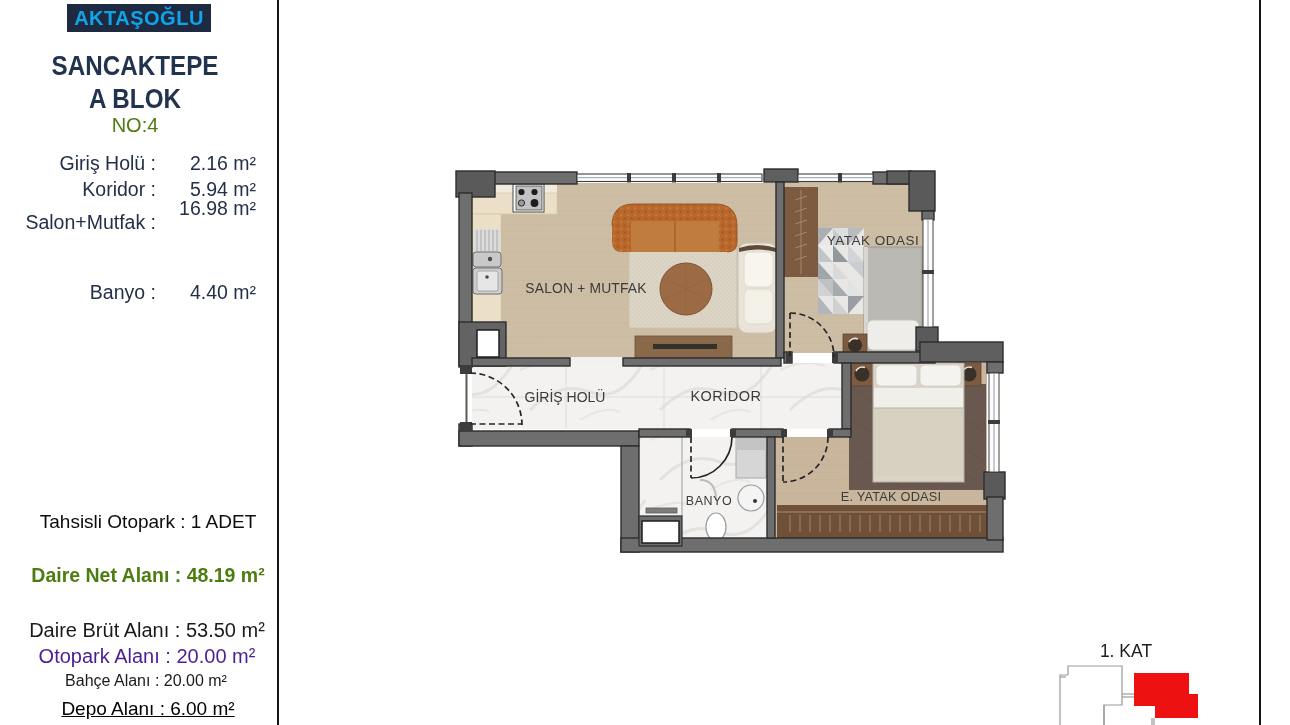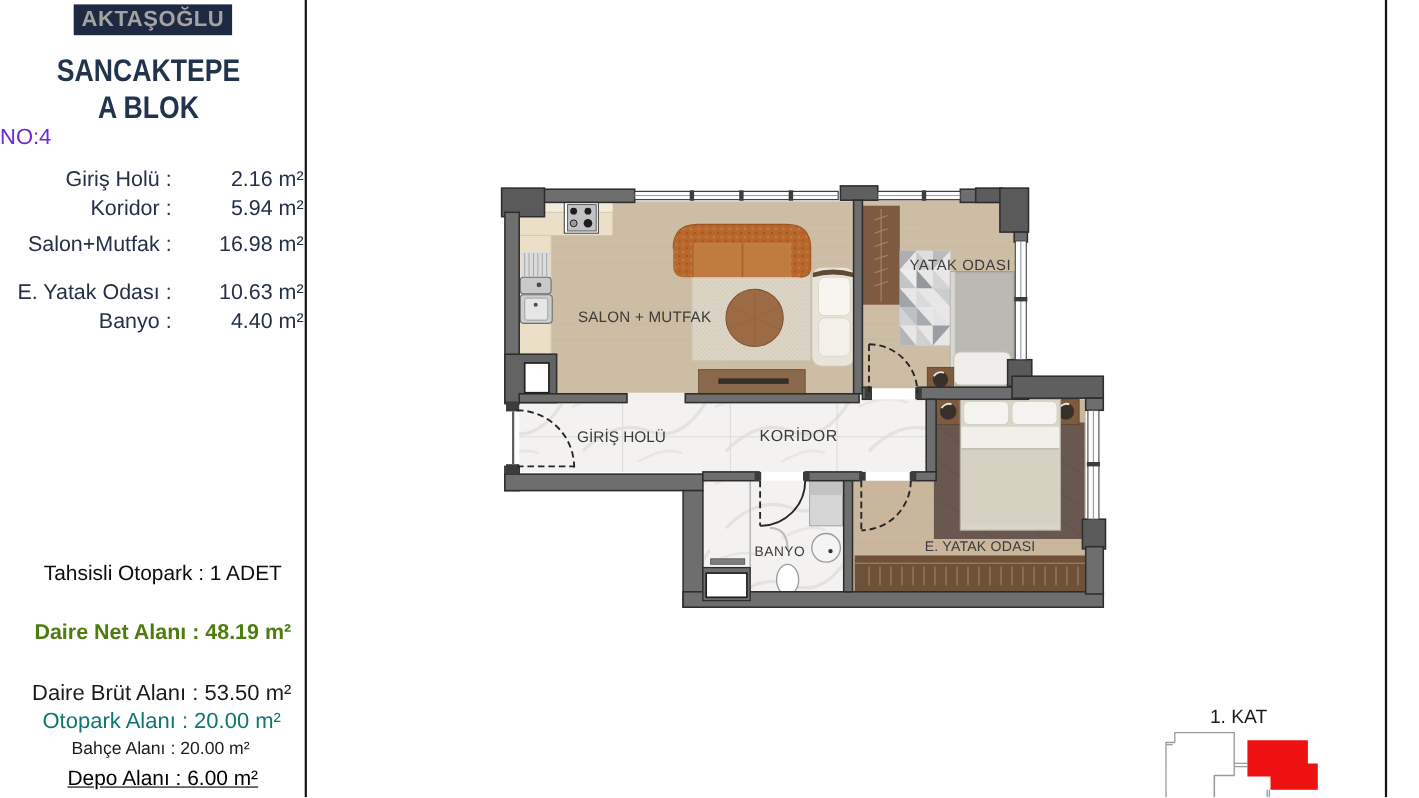--- a/index.html
+++ b/index.html
@@ -1,31 +1,31 @@
 <!DOCTYPE html>
 <html><head>
 <meta charset="utf-8">
 <style>
   html,body{margin:0;padding:0;background:#ffffff;}
   #page{position:relative;width:1290px;height:725px;background:#fff;overflow:hidden;
         font-family:"Liberation Sans", sans-serif;}
   .abs{position:absolute;}
-  .navybox{left:67px;top:4px;width:144px;height:28px;background:#1e2942;color:#a3a3a3;
+  .navybox{left:67px;top:4px;width:144px;height:28px;background:#1e2942;color:#0ea5e9;
     font-size:20px;font-weight:bold;text-align:center;line-height:28px;letter-spacing:0.5px;}
   .h1{left:0px;top:49px;width:270px;text-align:center;color:#22334d;font-size:28.5px;font-weight:bold;transform:scaleX(0.85);}
   .h2{left:0px;top:82px;width:270px;text-align:center;color:#22334d;font-size:28.5px;font-weight:bold;transform:scaleX(0.85);}
-  .no4{left:0px;top:114px;width:270px;text-align:left;color:#6d28d9;font-size:20px;}
+  .no4{left:0px;top:114px;width:270px;text-align:center;color:#4d7c0f;font-size:20px;}
   .roomlist{left:0px;top:151px;width:270px;color:#243048;font-size:19.5px;}
   .roomlist .row{height:25.8px;line-height:25.8px;margin-top:28px;}
   .roomlist .lab{position:absolute;left:0;width:156px;text-align:right;}
-  .roomlist .val{position:absolute;left:0;width:256px;text-align:right;padding-left:20px;}
+  .roomlist .val{position:absolute;left:0;width:256px;text-align:right;}
   .b1{left:0;top:511px;width:296px;text-align:center;color:#0d0d0d;font-size:19px;font-weight:normal;}
   .b2{left:0;top:564px;width:296px;text-align:center;color:#4d7c0f;font-size:19.5px;font-weight:bold;}
   .c1{left:0;top:619px;width:294px;text-align:center;color:#1a1a1a;font-size:20px;}
-  .c2{left:0;top:645px;width:294px;text-align:center;color:#0f766e;font-size:20px;}
+  .c2{left:0;top:645px;width:294px;text-align:center;color:#4c1d95;font-size:20px;}
   .c3{left:0;top:671.5px;width:292px;text-align:center;color:#1a1a1a;font-size:16px;}
   .c4{left:0;top:697.5px;width:296px;text-align:center;color:#000000;font-size:19px;text-decoration:underline;}
   .vline{top:0;width:2.5px;height:725px;background:#141414;}
 </style>
 </head>
 <body>
 <div id="page">
   <div class="abs navybox">AKTAŞOĞLU</div>
   <div class="abs h1">SANCAKTEPE</div>
   <div class="abs h2">A BLOK</div>
@@ -34,25 +34,21 @@
     <div class="row">
         <span class="lab abs" style="top:0">Giriş Holü :</span>
         <span class="val abs" style="top:0">2.16 m²</span>
       </div>
     <div class="row">
         <span class="lab abs" style="top:25.8px">Koridor :</span>
         <span class="val abs" style="top:25.8px">5.94 m²</span>
       </div>
     <div class="row">
         <span class="lab abs" style="top:59px">Salon+Mutfak :</span>
-        <span class="val abs" style="top:59px">16.98 m²</span>
-      </div>
-    <div class="row">
-        <span class="lab abs" style="top:103.2px">E. Yatak Odası :</span>
-        <span class="val abs" style="top:103.2px">10.63 m²</span>
+        <span class="val abs" style="top:45px">16.98 m²</span>
       </div>
     <div class="row">
         <span class="lab abs" style="top:129px">Banyo :</span>
         <span class="val abs" style="top:129px">4.40 m²</span>
       </div>
   </div>
   <div class="abs b1">Tahsisli Otopark : 1 ADET</div>
   <div class="abs b2">Daire Net Alanı : 48.19 m²</div>
   <div class="abs c1">Daire Brüt Alanı : 53.50 m²</div>
   <div class="abs c2">Otopark Alanı : 20.00 m²</div>

